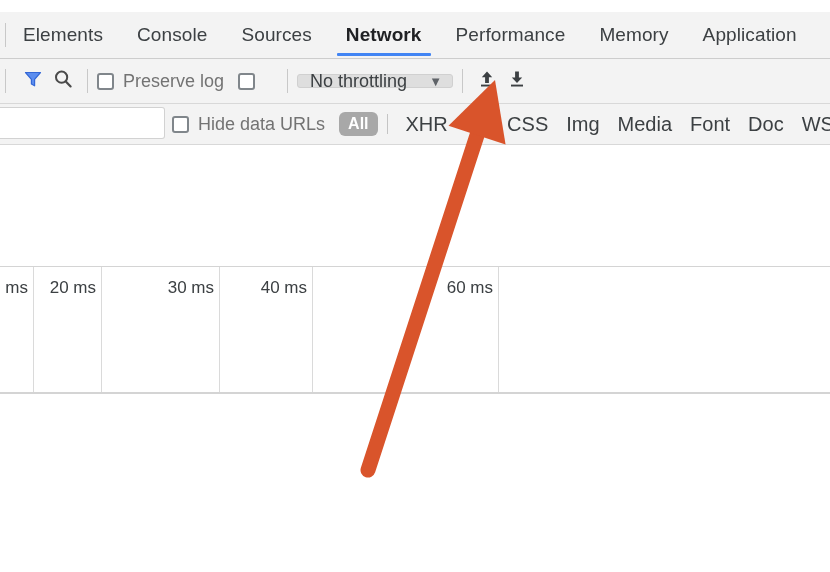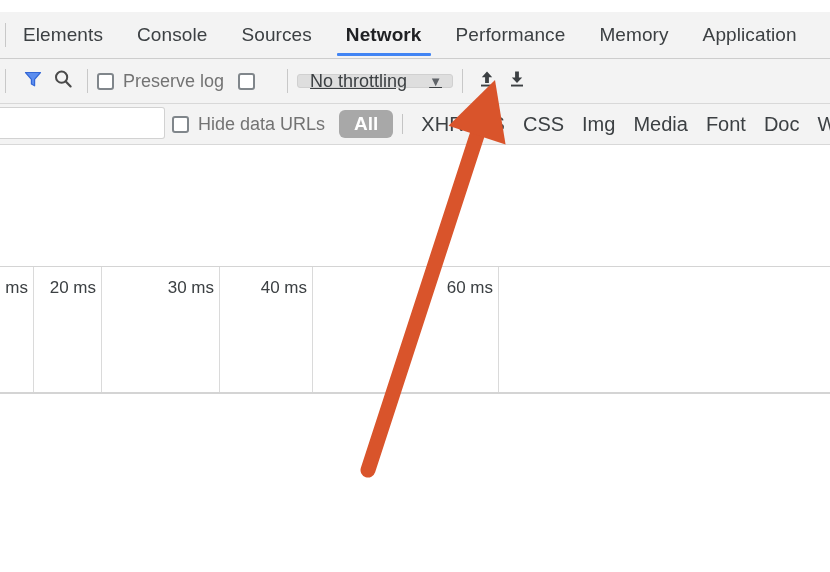--- a/index.html
+++ b/index.html
@@ -125,21 +125,20 @@
     border-radius: 3px;
     display: flex;
     align-items: center;
     justify-content: space-between;
     padding: 0 10px 0 12px;
     font-size: 18px;
     color: #3c4043;
     box-sizing: border-box;
     white-space: nowrap;
     cursor: default;
-    text-decoration: underline;
   }
   .caret {
     margin-left: 22px;
     font-size: 13px;
     color: #5f6368;
   }
 
   
   .filterbar {
     position: relative;
@@ -164,23 +163,23 @@
   }
   .fb-spacer { width: 172px; flex: none; }
   .fb-divider {
     width: 1px;
     height: 20px;
     background: #c4c4c4;
     margin: 0 9px;
     flex: none;
   }
   .pill {
-    font-size: 19px;
+    font-size: 16px;
     color: #3c4043;
-    padding: 3px 15px;
+    padding: 3px 9px;
     border-radius: 6px;
     white-space: nowrap;
     cursor: default;
   }
   .pill.active {
     background: #a8a8a8;
     color: #ffffff;
     font-weight: bold;
   }
   .type-link {

